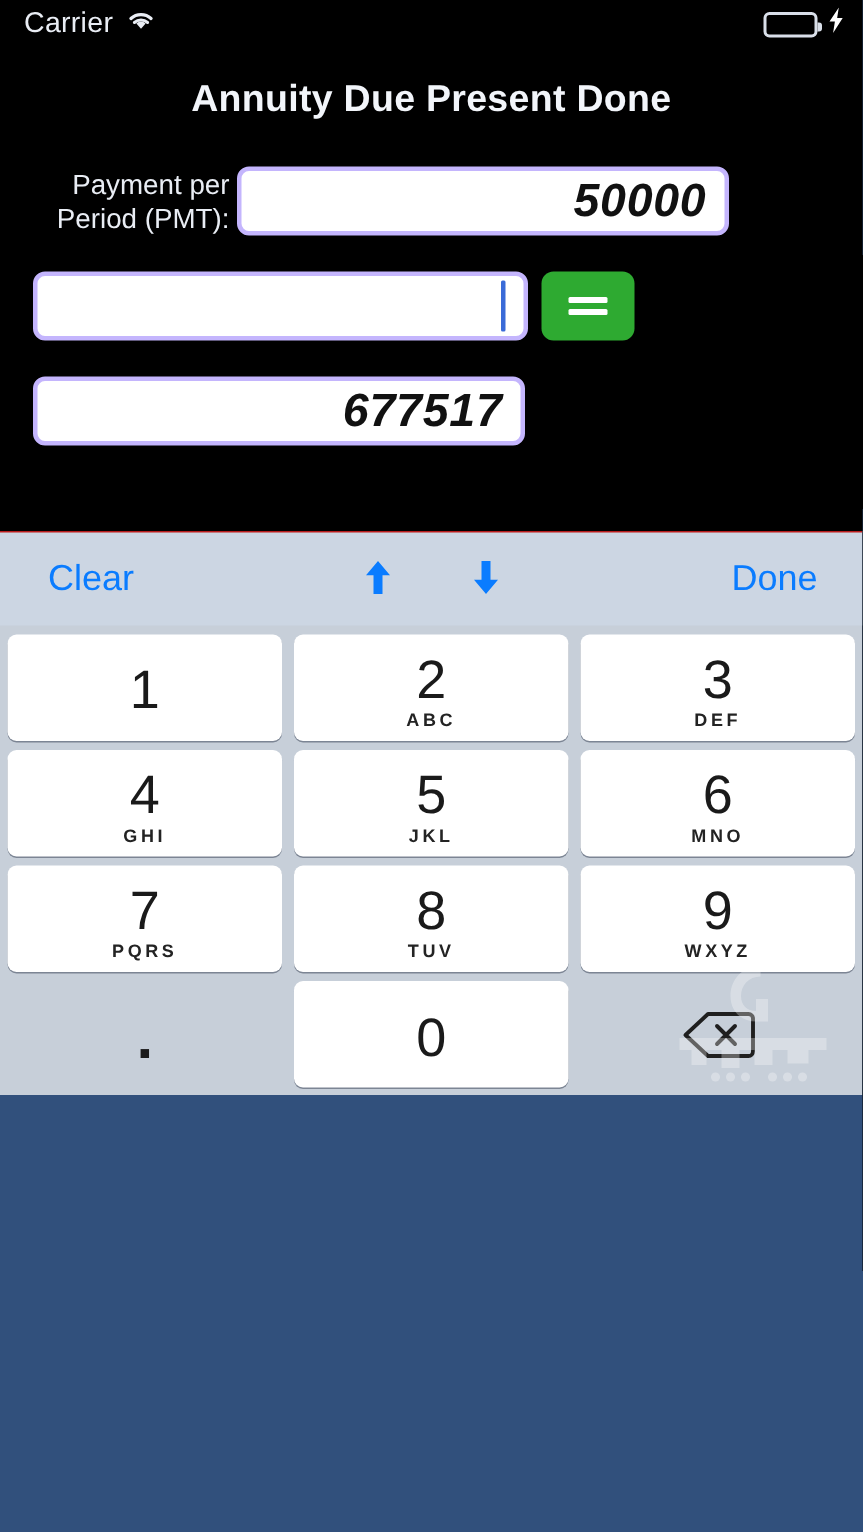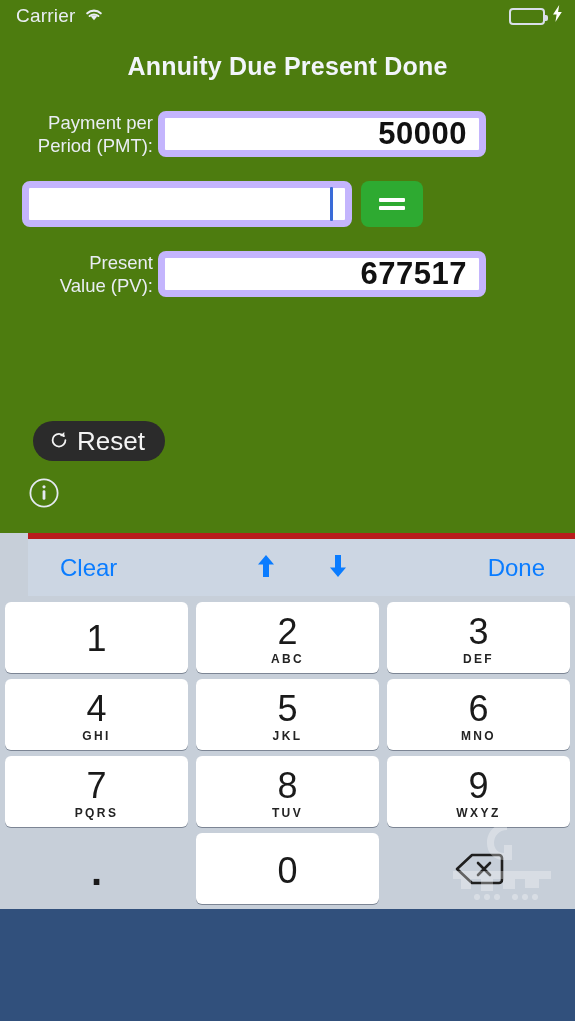--- a/index.html
+++ b/index.html
@@ -11,22 +11,22 @@
   }
 
   body {
     font-family: "Liberation Sans", sans-serif;
     background: #31507c;
   }
 
   #app {
     position: relative;
     width: 575px;
-    height: 909px;
-    background: #4d7c0f;
+    height: 730px;
+    background: #000000;
     overflow: hidden;
   }
 
   
   .status-bar {
     position: absolute;
     top: 0; left: 0;
     width: 575px;
     height: 32px;
     display: flex;
@@ -117,27 +117,28 @@
     font-size: 18.5px;
     line-height: 23px;
     color: #e9edf4;
     padding-right: 5px;
     white-space: pre-line;
   }
   .field-input {
     width: 328px;
     height: 46px;
     background: #ffffff;
-    border: 7px solid #c4b5fd;
+    border: 3px solid #c4b5fd;
     border-radius: 8px;
     display: flex;
     align-items: center;
     justify-content: flex-end;
     padding: 0 12px;
     position: relative;
+    font-style: italic;
   }
   .field-value {
     font-size: 31px;
     font-weight: bold;
     color: #111111;
     letter-spacing: 0.5px;
   }
   .field-input.narrow { width: 330px; }
   .caret {
     width: 3px;
@@ -208,24 +209,23 @@
     left: 0;
     bottom: 0;
     width: 575px;
     height: 376px;
     background: #c7cfd9;
   }
   .kb-toolbar {
     position: relative;
     height: 63px;
     background: #ccd6e3;
-    border-top: 6px solid #b91c1c;
-    display: flex;
-    align-items: center;
-    margin-left: 28px;
+    border-top: 1px solid #b91c1c;
+    display: flex;
+    align-items: center;
   }
   .kb-toolbar-btn {
     background: none;
     border: none;
     color: #0a7cff;
     font-size: 24px;
     cursor: pointer;
     font-family: "Liberation Sans", sans-serif;
     padding: 4px 8px;
   }
@@ -355,22 +355,20 @@
         <span class="field-value"></span>
         <span class="caret"></span>
       </div>
       <button class="equals-button">
         <span class="equals-glyph"></span>
       </button>
     </div>
 
 
     <div class="field-row">
-      <div class="field-label">Present
-Value (PV):</div>
       <div class="field-input">
         <span class="field-value">677517</span>
       </div>
     </div>
 
   </div>
 
   <button class="reset-button">
     <span>
       <svg width="20" height="20" viewBox="0 0 20 20">

